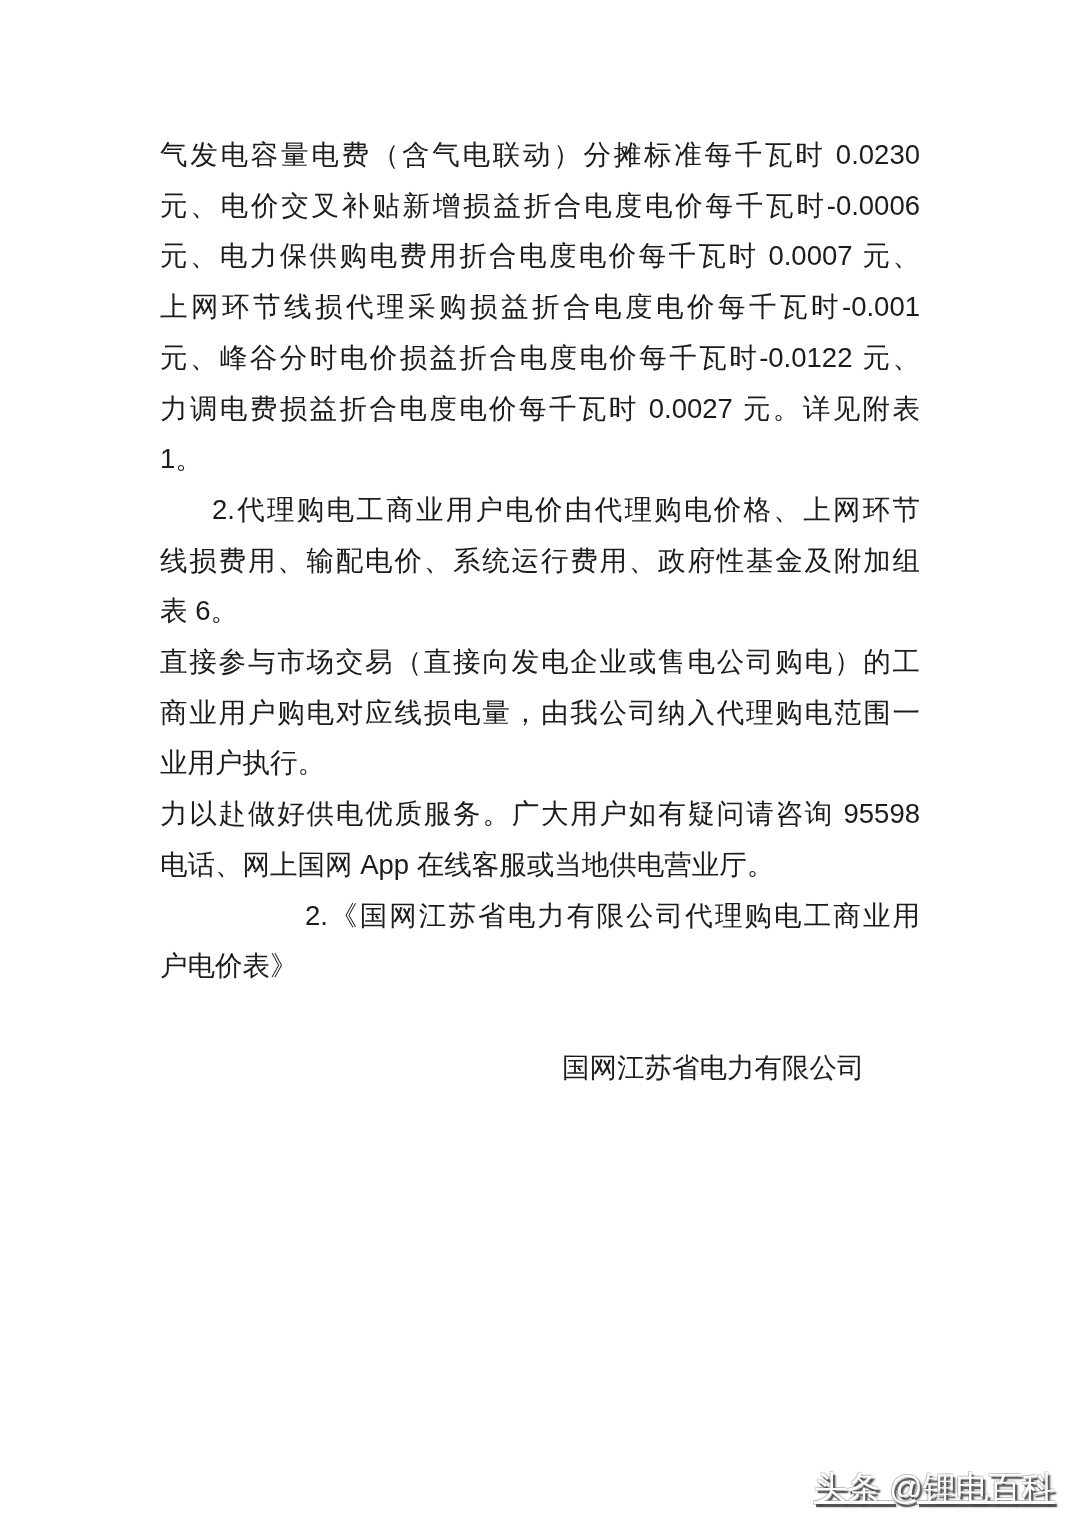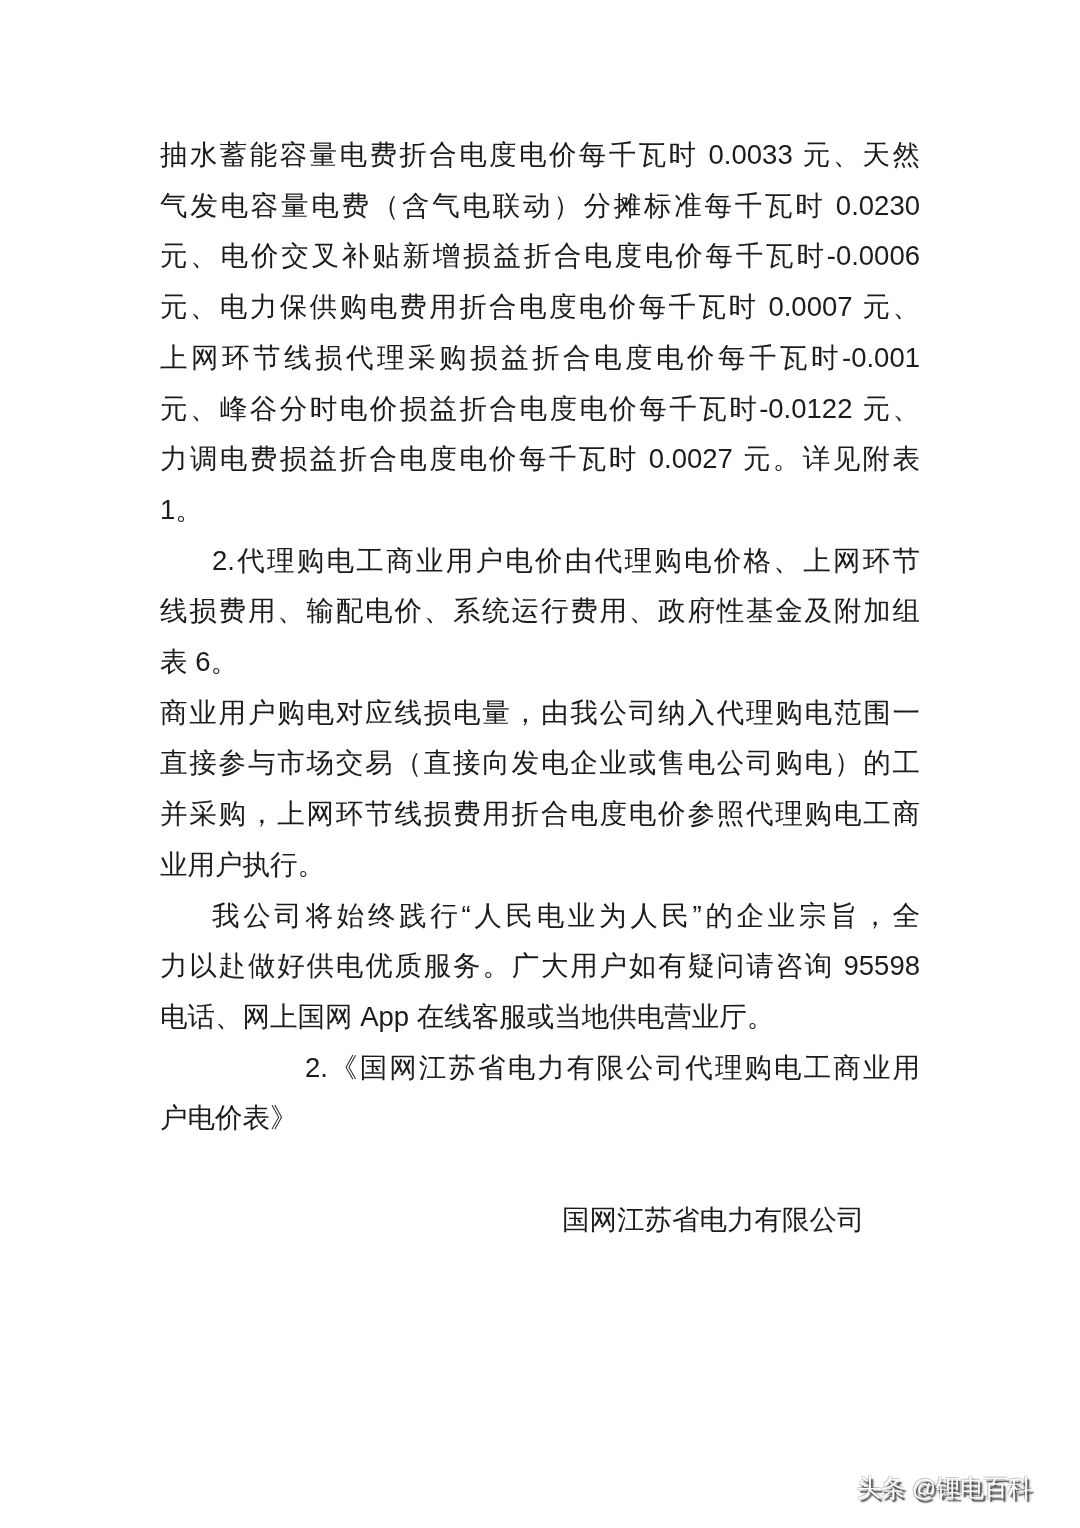--- a/index.html
+++ b/index.html
@@ -37,57 +37,55 @@
   .ln.ind2 { text-indent: 145px; }
   .blank   { height: 50.7px; }
   .sig {
     text-align: left;
     text-align-last: left;
     padding-left: 402px;
     white-space: nowrap;
   }
   .watermark {
     position: absolute;
-    left: 857px;
+    left: 814px;
     top: 1468px;
-    font-size: 24px;
+    font-size: 33px;
     line-height: 40px;
     color: #ffffff;
     white-space: nowrap;
     text-shadow:
       2px 3px 1px rgba(70, 70, 70, 0.88),
       3px 3px 2px rgba(90, 90, 90, 0.55),
       -1px -1px 0 rgba(160, 160, 160, 0.45),
       1px -1px 0 rgba(160, 160, 160, 0.35),
       -1px 1px 0 rgba(140, 140, 140, 0.40);
+    text-decoration: underline;
   }
 </style>
 </head>
 <body>
 
 <div class="doc">
-  <div class="ln">抽水蓄能容量电费折合电度电价每千瓦时 0.0033 元、天然</div>
   <div class="ln">气发电容量电费（含气电联动）分摊标准每千瓦时 0.0230</div>
   <div class="ln">元、电价交叉补贴新增损益折合电度电价每千瓦时-0.0006</div>
   <div class="ln">元、电力保供购电费用折合电度电价每千瓦时 0.0007 元、</div>
   <div class="ln">上网环节线损代理采购损益折合电度电价每千瓦时-0.001</div>
   <div class="ln">元、峰谷分时电价损益折合电度电价每千瓦时-0.0122 元、</div>
   <div class="ln">力调电费损益折合电度电价每千瓦时 0.0027 元。详见附表</div>
   <div class="ln end">1。</div>
 
   <div class="ln ind">2.代理购电工商业用户电价由代理购电价格、上网环节</div>
   <div class="ln">线损费用、输配电价、系统运行费用、政府性基金及附加组</div>
   <div class="ln end">表 6。</div>
 
+  <div class="ln">直接参与市场交易（直接向发电企业或售电公司购电）的工</div>
   <div class="ln">商业用户购电对应线损电量，由我公司纳入代理购电范围一</div>
-  <div class="ln">直接参与市场交易（直接向发电企业或售电公司购电）的工</div>
-  <div class="ln">并采购，上网环节线损费用折合电度电价参照代理购电工商</div>
   <div class="ln end">业用户执行。</div>
 
-  <div class="ln ind">我公司将始终践行“人民电业为人民”的企业宗旨，全</div>
   <div class="ln">力以赴做好供电优质服务。广大用户如有疑问请咨询 95598</div>
   <div class="ln end">电话、网上国网 App 在线客服或当地供电营业厅。</div>
 
   <div class="ln ind2">2.《国网江苏省电力有限公司代理购电工商业用</div>
   <div class="ln end">户电价表》</div>
 
   <div class="blank"></div>
   <div class="ln end sig">国网江苏省电力有限公司</div>
 </div>
 

